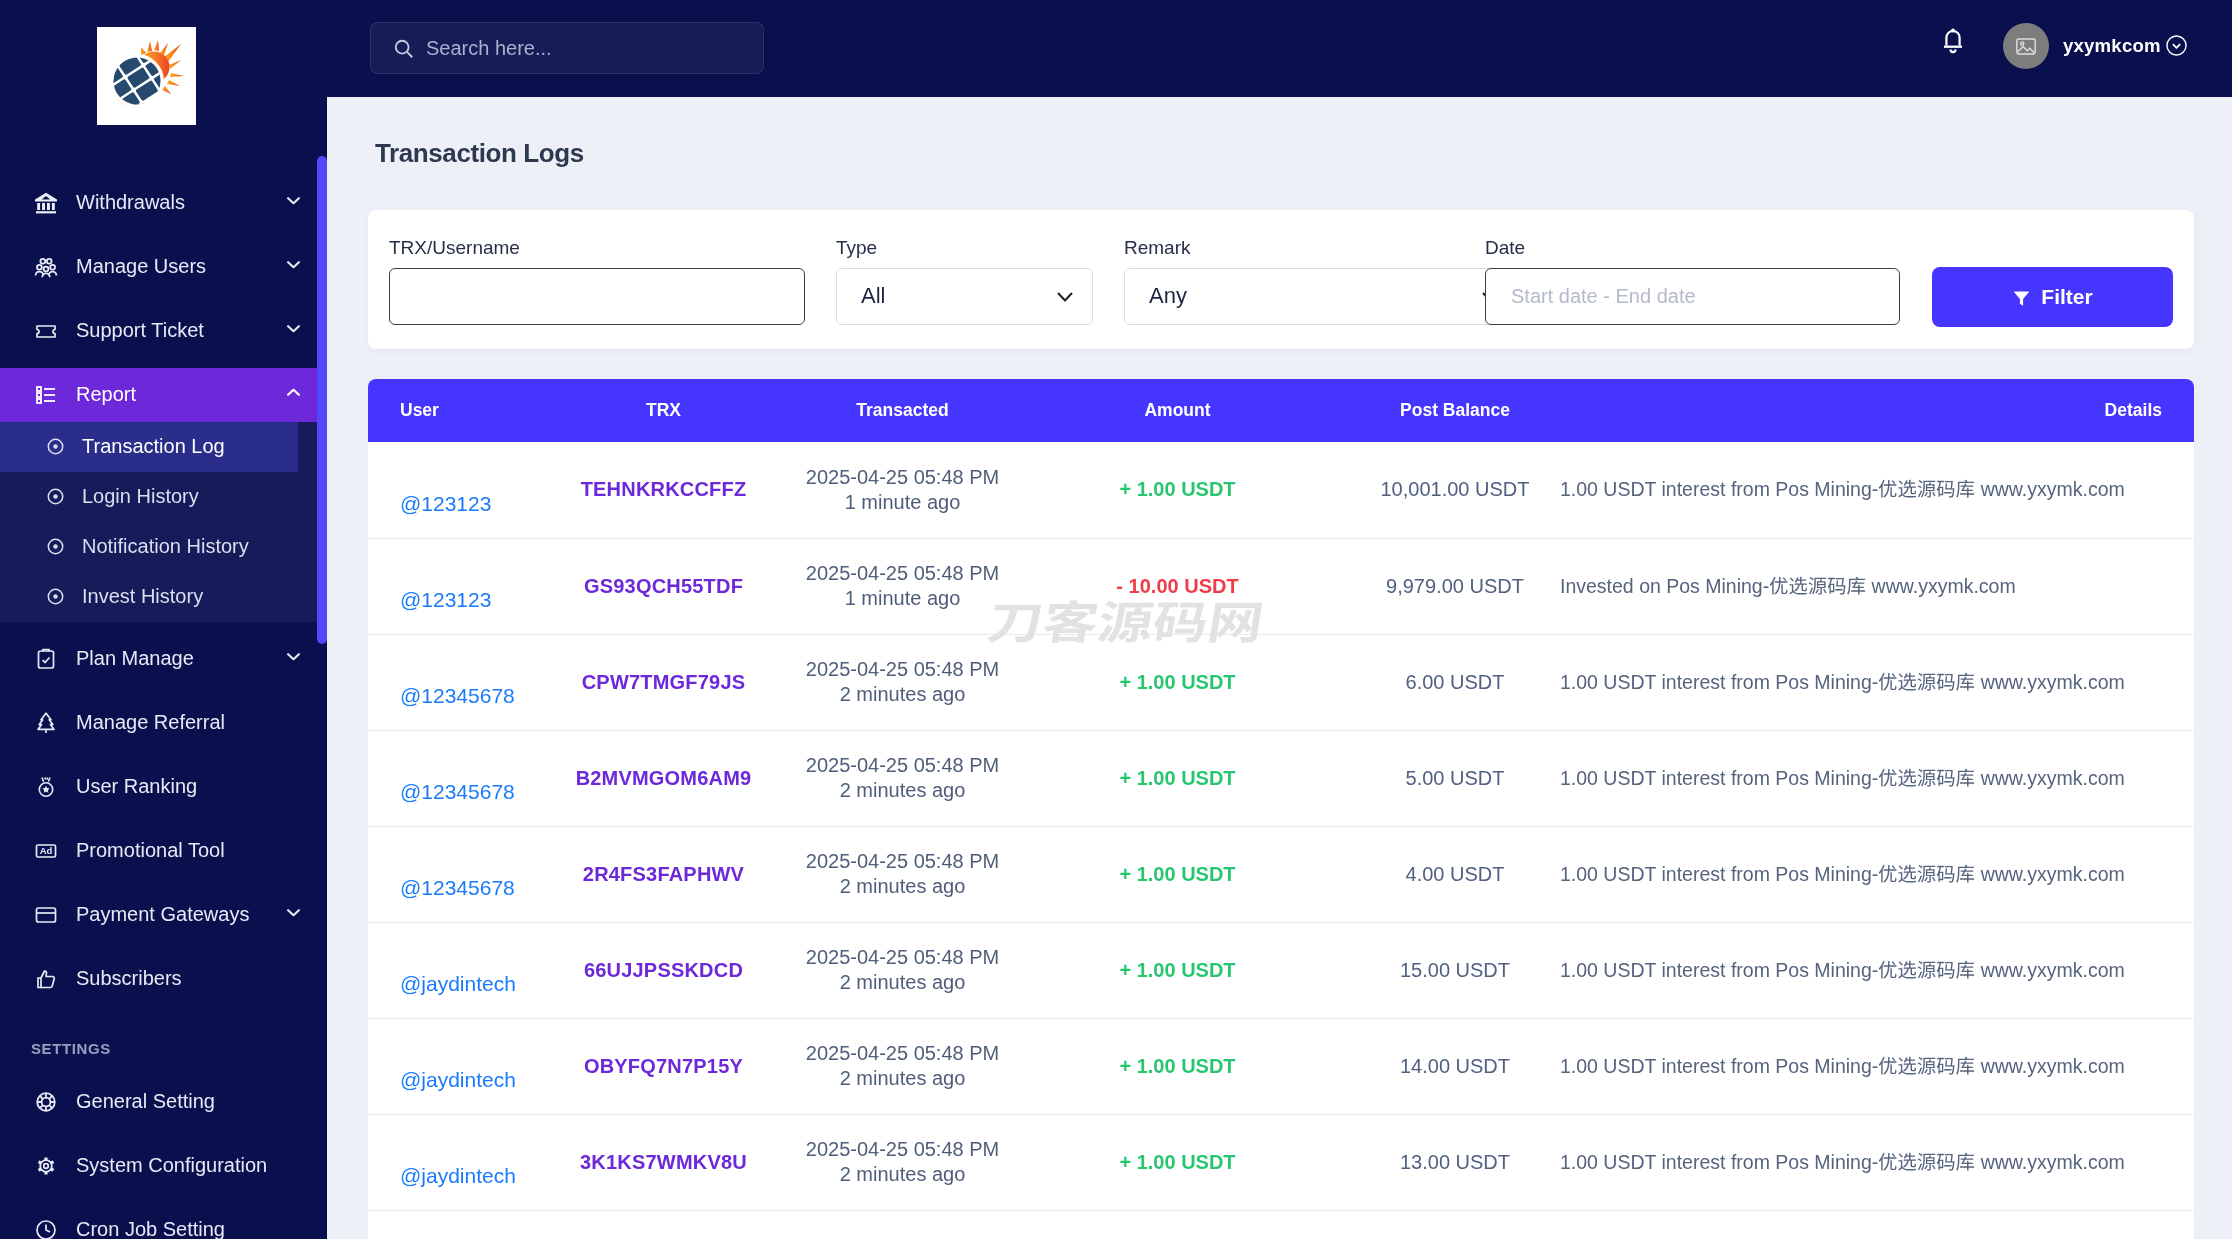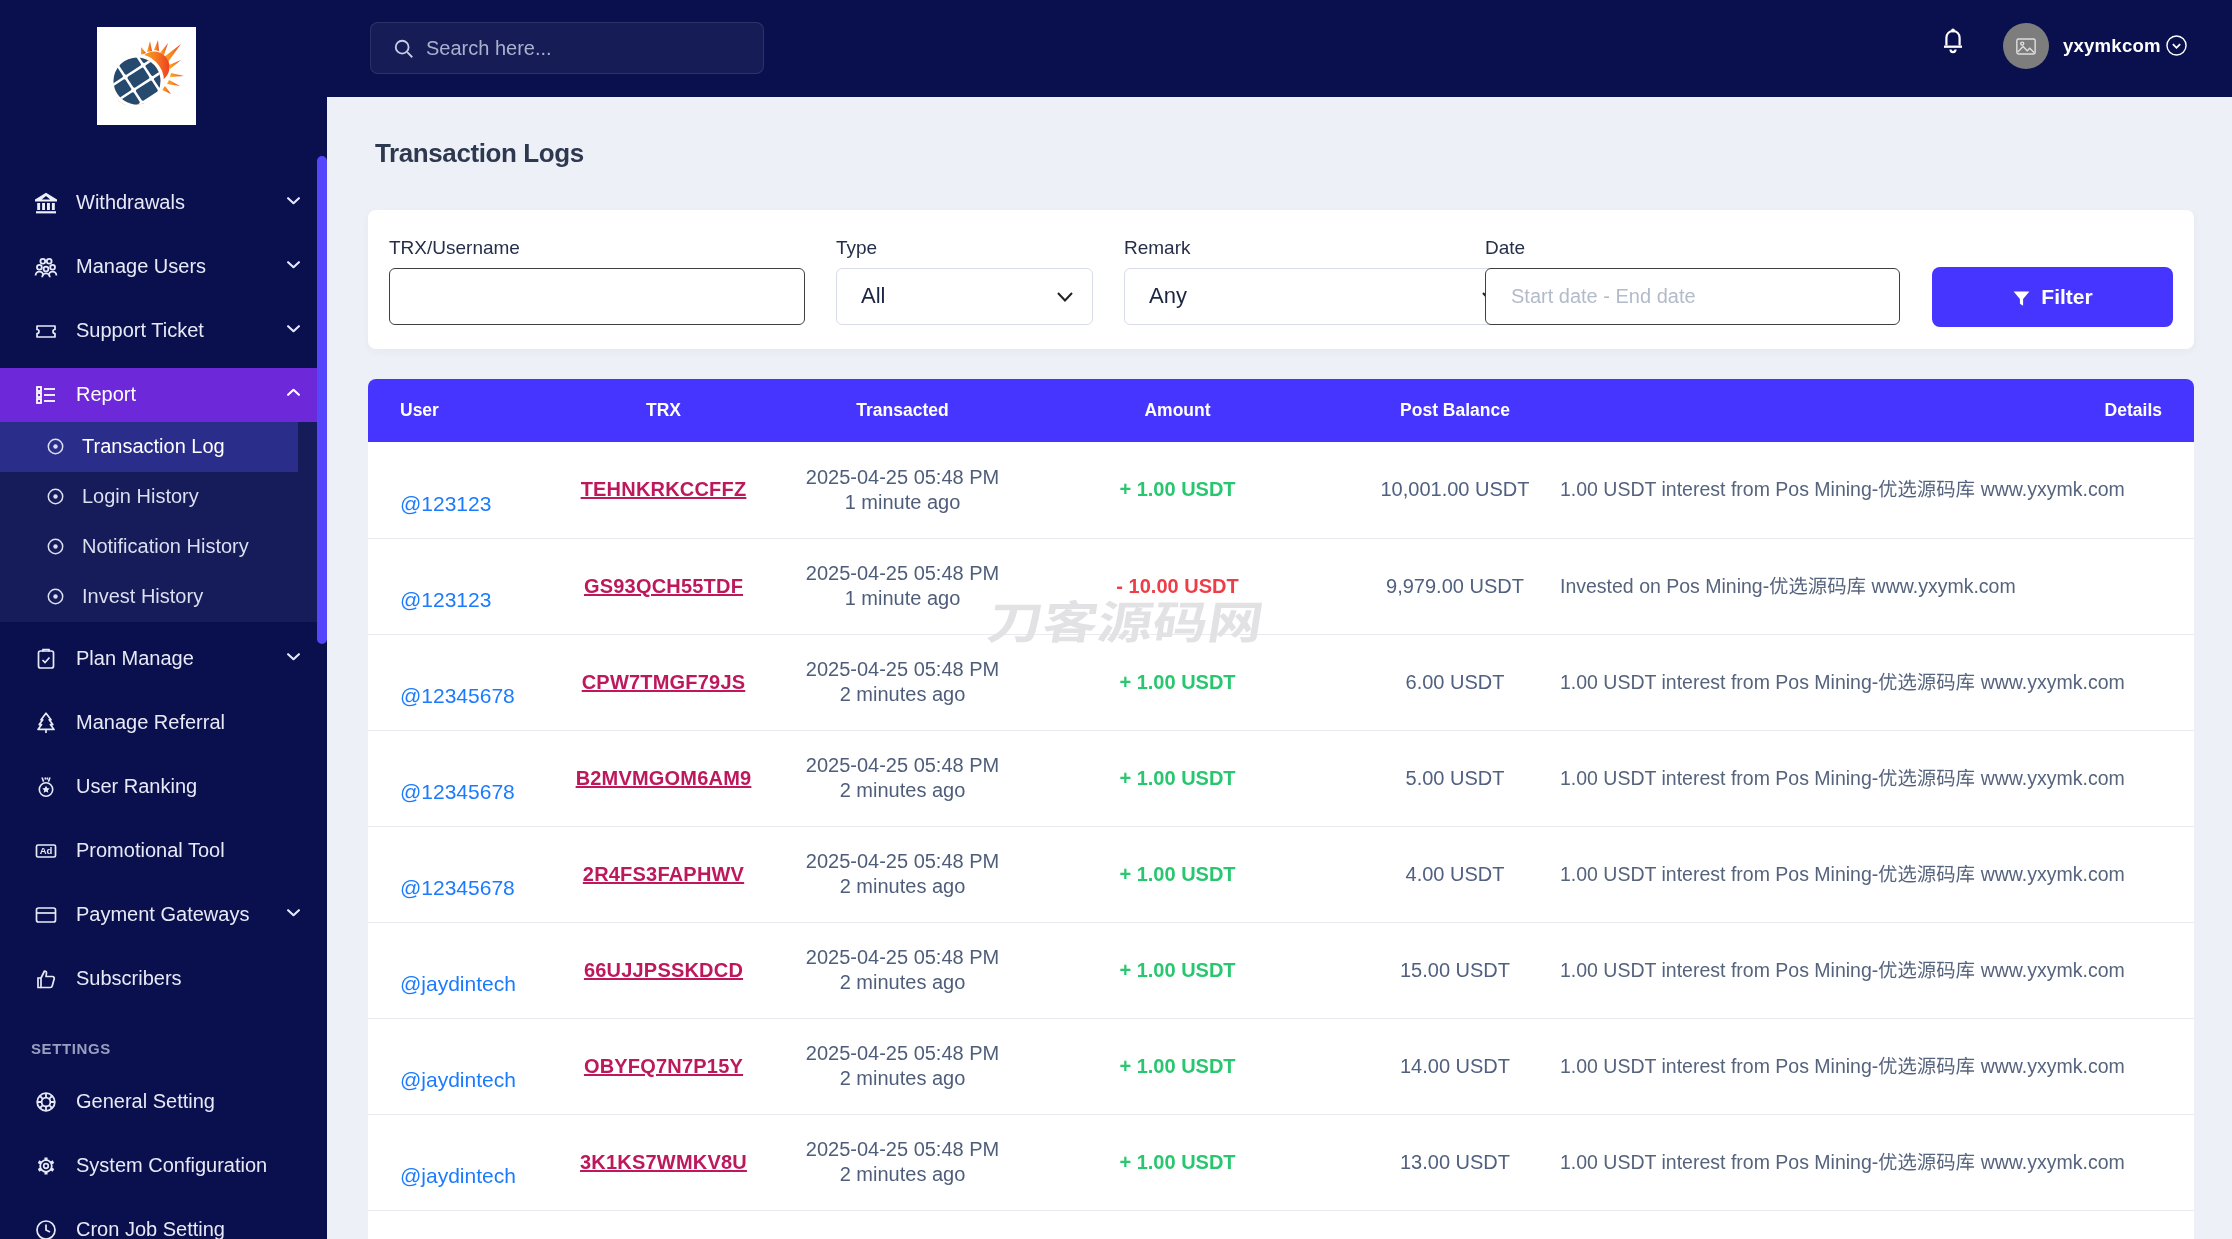--- a/index.html
+++ b/index.html
@@ -51,21 +51,21 @@
 
   
   .table-card { position:absolute; left:41px; top:282px; width:1826px; height:860px; background:#fff; border-radius:8px 8px 0 0; }
   table { width:100%; border-collapse:collapse; table-layout:fixed; }
   thead th { background:#4634ff; color:#fff; font-size:17.5px; font-weight:bold; height:63px; }
   thead th:first-child { border-radius:8px 0 0 0; text-align:left; padding-left:32px; }
   thead th:last-child { border-radius:0 8px 0 0; text-align:right; padding-right:32px; }
   tbody td { height:96px; border-bottom:1px solid #e9eaf0; font-size:20px; text-align:center; vertical-align:middle; }
   td.c-user { text-align:left; padding-left:32px; padding-top:28px; }
   td.c-user a { color:#1a7bfe; text-decoration:none; font-size:21px;margin-top:16px; }
-  td.c-trx { font-weight:bold; color:#be185d; letter-spacing:0.2px;text-decoration:underline; }
+  td.c-trx { font-weight:bold; color:#6d28d9; letter-spacing:0.2px; }
   td.c-date { color:#4e5e7a; line-height:25px; }
   td.c-amt { font-weight:bold; }
   .green { color:#28c76f; }
   .red { color:#ee3d48; }
   td.c-bal { color:#506080; }
   td.c-det { text-align:left; padding-right:32px; color:#55637d; font-size:19.5px; }
 
   .cjk { width:97px; height:19.4px; vertical-align:-2.5px; fill:#55637d; }
   .watermark { position:absolute; left:988px; top:599px; transform:skewX(-9deg); z-index:9; }
 </style>

